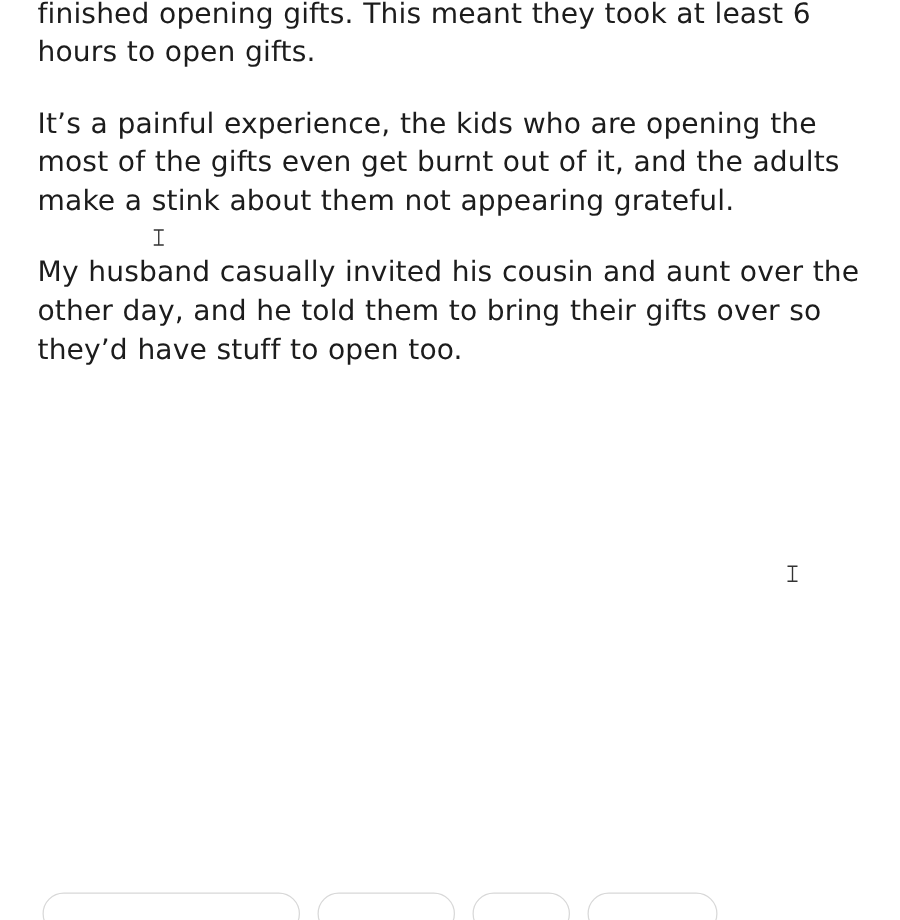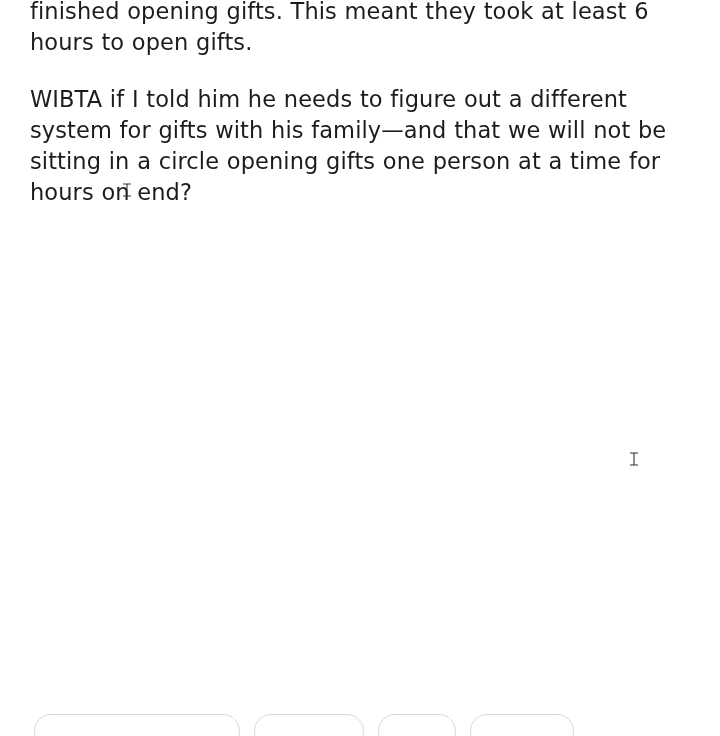--- a/index.html
+++ b/index.html
@@ -66,21 +66,22 @@
     height: 14px;
     pointer-events: none;
   }
   .cursor svg { display: block; }
 </style>
 </head>
 <body>
 
 <div class="post-body">
   <p class="para">finished opening gifts. This meant they took at least 6 hours to open gifts.</p>
-  <p class="para">WIBTA if I told him he needs to figure out a different system for gifts with his family—and that we will not be sitting in a circle opening gifts one person at a time for hours on end?</p>
+  <p class="para">It’s a painful experience, the kids who are opening the most of the gifts even get burnt out of it, and the adults make a stink about them not appearing grateful.</p>
+  <p class="para">My husband casually invited his cousin and aunt over the other day, and he told them to bring their gifts over so they’d have stuff to open too.</p>
 </div>
 
 <div class="action-bar">
   <div class="pill pill-vote">
     <span class="pill-label"></span>
   </div>
   <div class="pill pill-comment">
     <span class="pill-label"></span>
   </div>
   <div class="pill pill-share">

